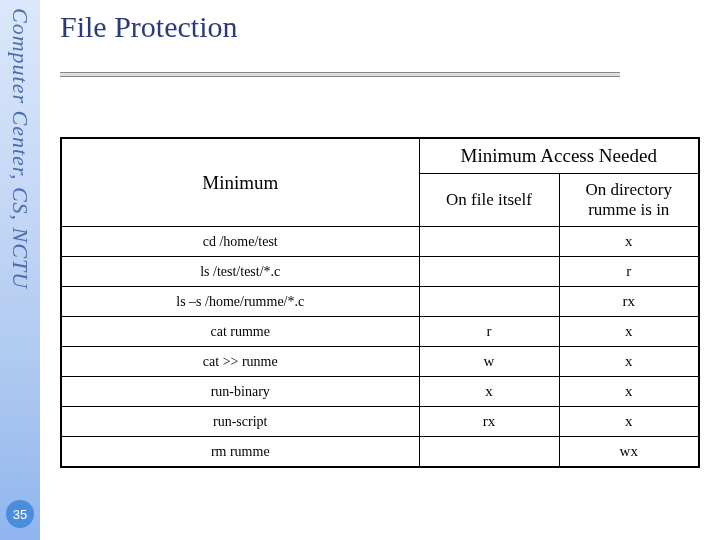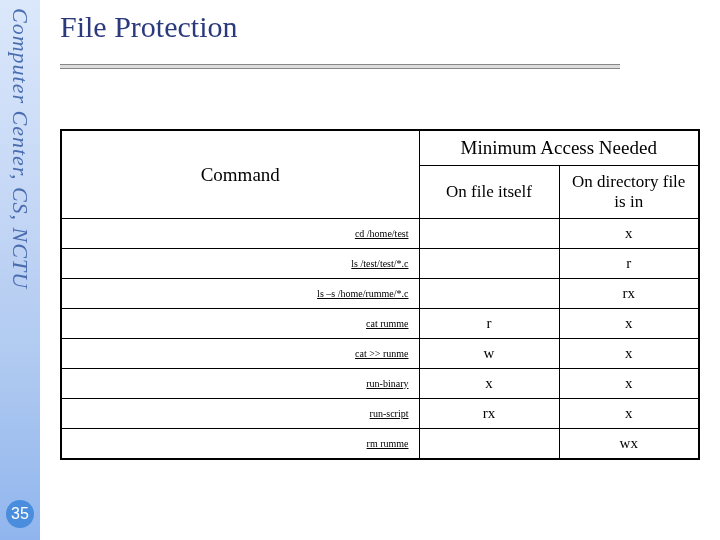--- a/index.html
+++ b/index.html
@@ -33,21 +33,21 @@
     position: absolute;
     left: 60px;
     top: 0;
     right: 10px;
     bottom: 0;
     padding-top: 10px;
   }
   .title {
     font-size: 30px;
     color: #2b3a7c;
-    margin-bottom: 20px;
+    margin-bottom: 28px;
     font-family: "Times New Roman", serif;
   }
   .title-rule {
     width: 560px;
     height: 5px;
     border-top: 1px solid #888;
     border-bottom: 1px solid #888;
     background: #ddd;
     margin-bottom: 60px;
   }
@@ -73,67 +73,66 @@
     vertical-align: middle;
   }
   th.access-header {
     font-size: 19px;
     margin-left: 40px;
   }
   th.sub-header {
     font-size: 17px;
   }
   td.cmd-cell {
-    text-align: right;
+    text-align: center;
     font-family: Georgia, "Times New Roman", serif;
-    font-size: 10px;
-    text-decoration: underline;
+    font-size: 14px;
   }
   td.val-cell {
     text-align: center;
     font-family: Georgia, "Times New Roman", serif;
     font-size: 15px;
     width: 140px;
   }
   .page-num {
     position: absolute;
     left: 6px;
     bottom: 12px;
     width: 28px;
     height: 28px;
     border-radius: 50%;
     background: #4a8ddc;
     color: #ffffff;
-    font-size: 16px;
+    font-size: 13px;
     font-family: Arial, sans-serif;
     display: flex;
     align-items: center;
     justify-content: center;
   }
 </style>
 </head>
 <body>
 
 <div class="side-label">
   <span class="rotated">Computer Center, CS, NCTU</span>
 </div>
 
 <div class="content">
   <div class="title">File Protection</div>
   <div class="title-rule"></div>
 
   <table class="ft">
     <thead>
       <tr>
-        <th class="cmd-header" rowspan="2">Command</th>
+        <th class="cmd-header" rowspan="2">Minimum</th>
         <th class="access-header" colspan="2">Minimum Access Needed</th>
       </tr>
       <tr>
         <th class="sub-header">On file itself</th>
-        <th class="sub-header">On directory file is in</th>
+        <th class="sub-header">On directory rumme is in</th>
       </tr>
     </thead>
     <tbody>
       <tr>
         <td class="cmd-cell">cd /home/test</td>
         <td class="val-cell"></td>
         <td class="val-cell">x</td>
       </tr>
       <tr>
         <td class="cmd-cell">ls /test/test/*.c</td>

